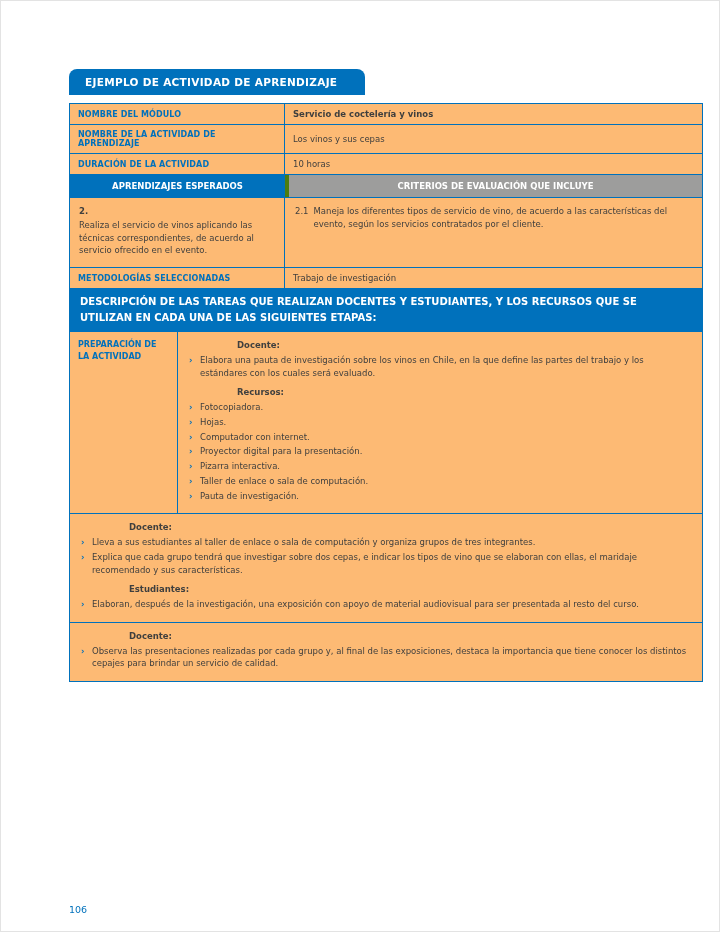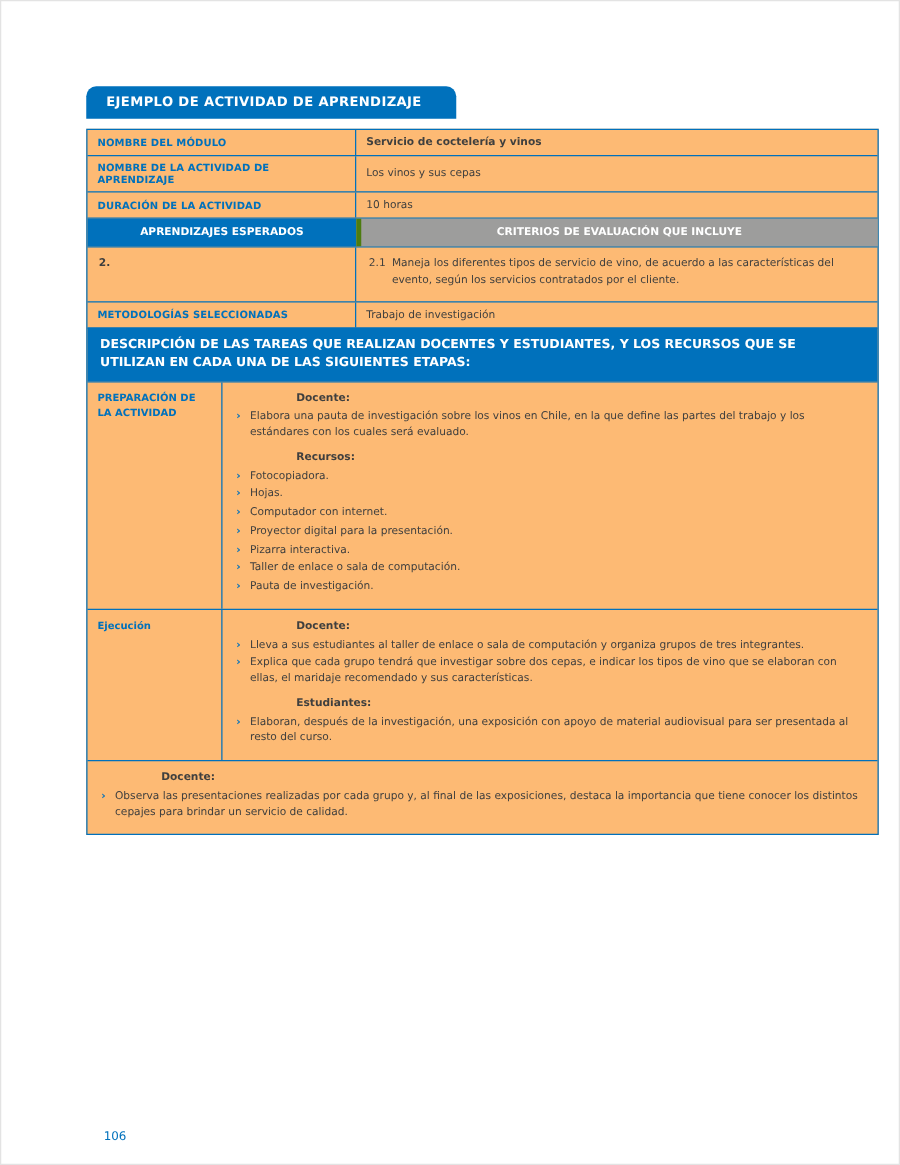--- a/index.html
+++ b/index.html
@@ -83,21 +83,20 @@
     font-size:8.5px; line-height:1.5;
   }
   .sec-heading { font-weight:bold; margin-top:7px;padding-left:48px; }
   .sec-heading.first { margin-top:0; }
   .bullet-item { display:flex; gap:5px; margin-top:2px; }
   .bullet-marker { flex:none; width:6px; color:#0071BC; font-weight:bold; }
   .footer {
     position:absolute; left:68px; bottom:16px;
     display:flex; align-items:baseline; gap:25px;
     white-space:nowrap;
-    margin-left:14px;
   }
   .page-num { color:#0071BC; font-size:9.5px; }
   .footer-line { font-size:7.5px; letter-spacing:0.1px; }
   .footer-blue { color:#0071BC; }
   .footer-gray { color:#8a8a89; }
   .footer-sep { color:#8a8a89; margin:0 4px; }
 </style>
 </head>
 <body>
 
@@ -126,20 +125,21 @@
       </div>
 
       <div class="row">
         <div class="head-left">APRENDIZAJES ESPERADOS</div>
         <div class="head-right">CRITERIOS DE EVALUACIÓN QUE INCLUYE</div>
       </div>
 
       <div class="row">
         <div class="learn-left">
           <div class="num">2.</div>
+          <div>Realiza el servicio de vinos aplicando las técnicas correspondientes, de acuerdo al servicio ofrecido en el evento.</div>
         </div>
         <div class="learn-right">
           <span class="crit-num">2.1</span>
           <span>Maneja los diferentes tipos de servicio de vino, de acuerdo a las características del evento, según los servicios contratados por el cliente.</span>
         </div>
       </div>
 
       <div class="row">
         <div class="cell-label">METODOLOGÍAS SELECCIONADAS</div>
         <div class="cell-value">Trabajo de investigación</div>
@@ -181,21 +181,20 @@
             <span>Taller de enlace o sala de computación.</span>
           </div>
           <div class="bullet-item">
             <span class="bullet-marker">›</span>
             <span>Pauta de investigación.</span>
           </div>
         </div>
       </div>
 
       <div class="row">
-        <div class="stage-label">Ejecución</div>
         <div class="stage-content">
           <div class="sec-heading first">Docente:</div>
           <div class="bullet-item">
             <span class="bullet-marker">›</span>
             <span>Lleva a sus estudiantes al taller de enlace o sala de computación y organiza grupos de tres integrantes.</span>
           </div>
           <div class="bullet-item">
             <span class="bullet-marker">›</span>
             <span>Explica que cada grupo tendrá que investigar sobre dos cepas, e indicar los tipos de vino que se elaboran con ellas, el maridaje recomendado y sus características.</span>
           </div>

